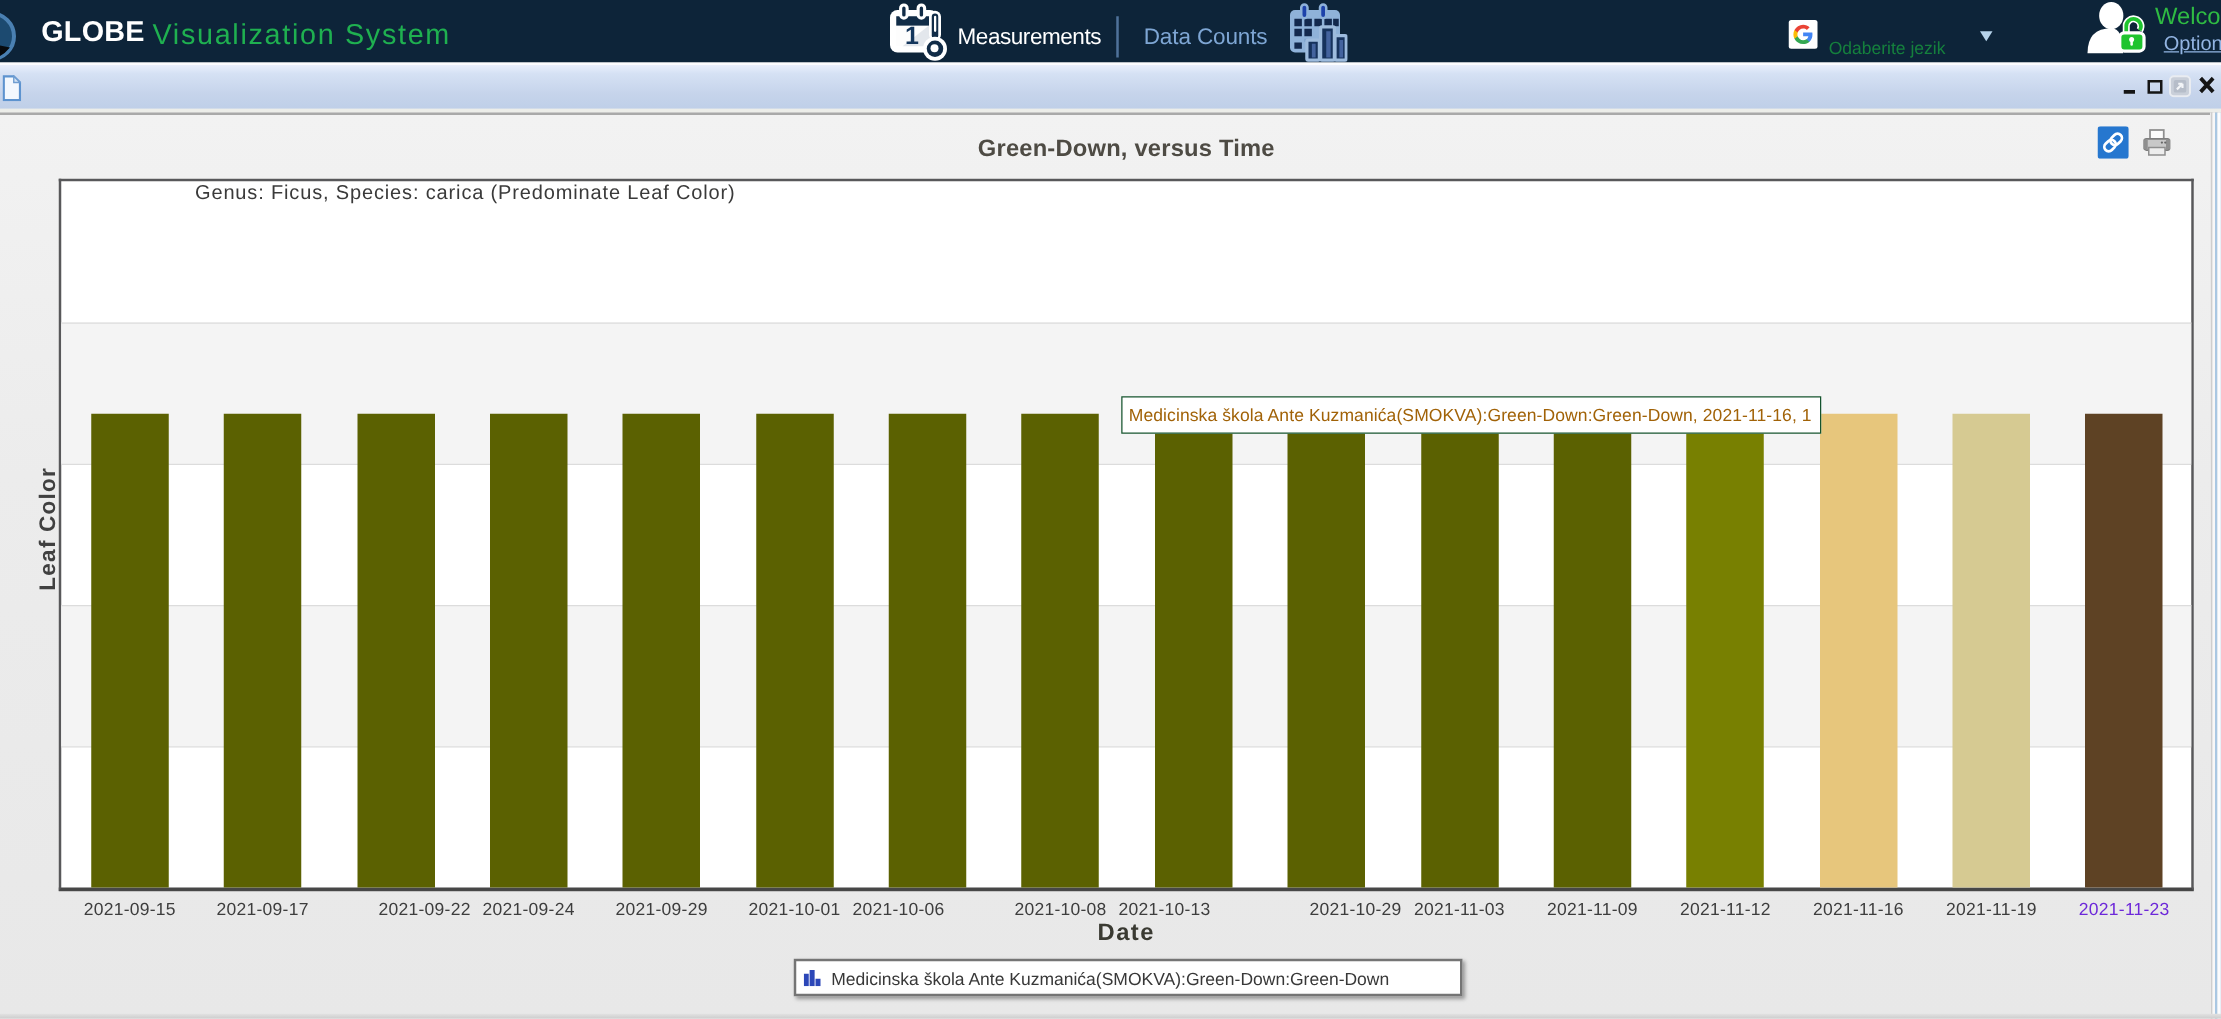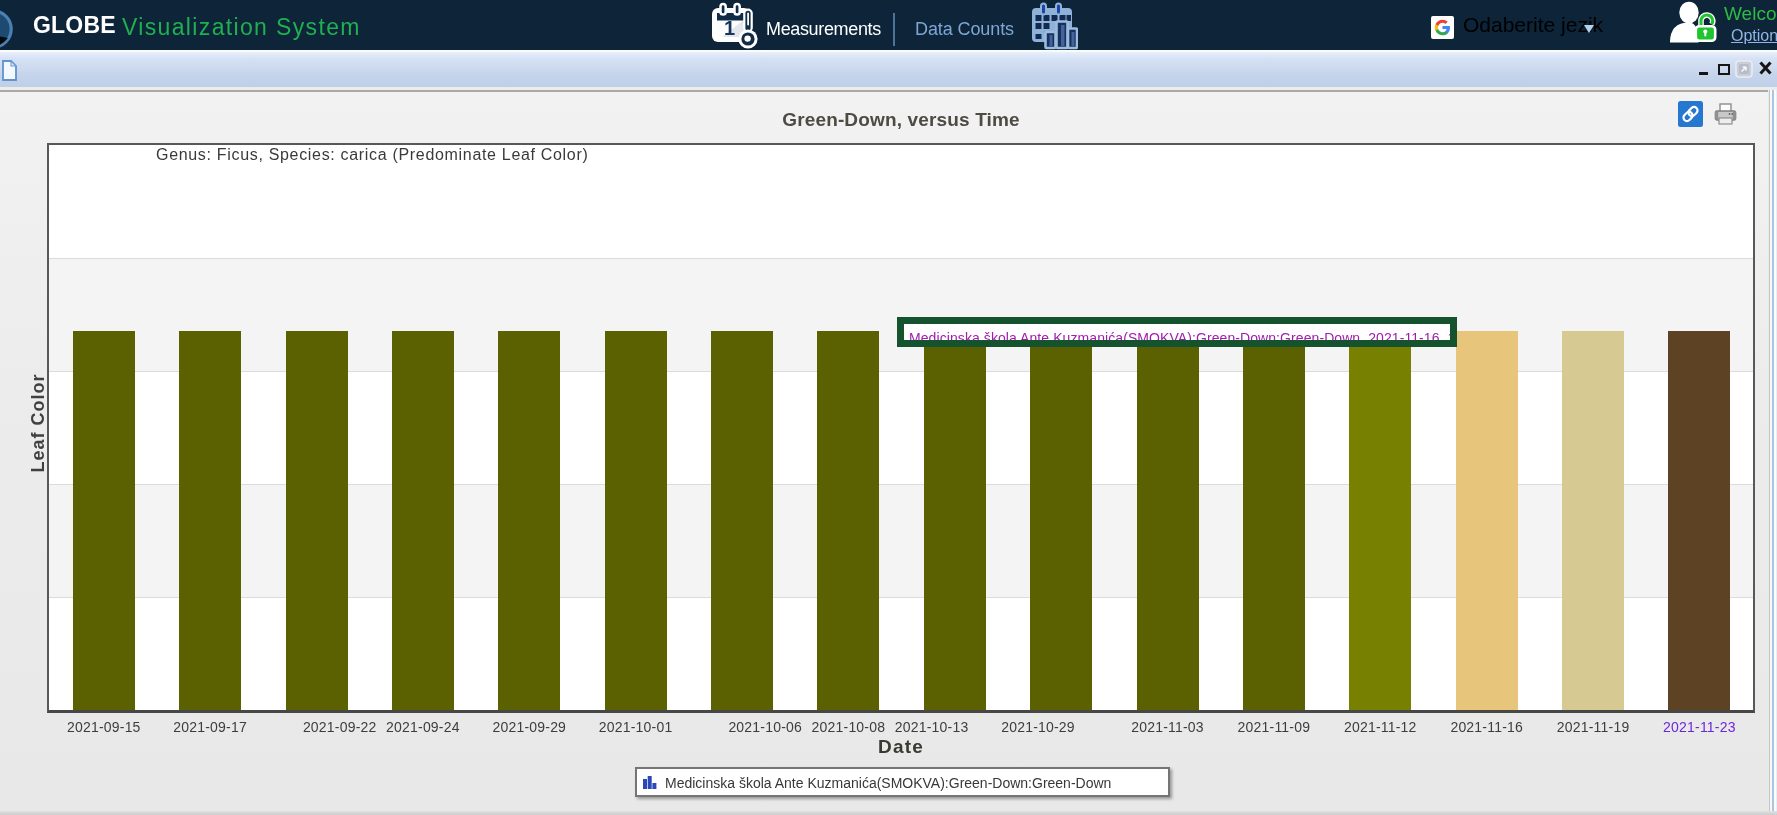--- a/index.html
+++ b/index.html
@@ -66,21 +66,21 @@
   <rect x="41.5" y="30" width="3" height="14" fill="#44639e"></rect>
 </svg>
 
 <div class="abs" style="left:1431px;top:16px;width:23px;height:23px;background:#fff;border-radius:2px"></div>
 <svg class="abs" style="left:1434px;top:19px" width="17" height="17" viewBox="0 0 48 48">
   <path fill="#4285F4" d="M45.1 24.5c0-1.6-.1-3.1-.4-4.5H24v8.5h11.8c-.5 2.8-2.1 5.1-4.4 6.7v5.5h7.1c4.2-3.8 6.6-9.5 6.6-16.2z"></path>
   <path fill="#34A853" d="M24 46c5.9 0 10.9-2 14.5-5.3l-7.1-5.5c-2 1.3-4.5 2.1-7.4 2.1-5.7 0-10.5-3.8-12.2-9h-7.3v5.7C8.1 41.2 15.5 46 24 46z"></path>
   <path fill="#FBBC05" d="M11.8 28.3c-.4-1.3-.7-2.8-.7-4.3s.2-3 .7-4.3V14h-7.3C2.9 17 2 20.4 2 24s.9 7 2.5 10l7.3-5.7z"></path>
   <path fill="#EA4335" d="M24 10.7c3.2 0 6.1 1.1 8.4 3.3l6.3-6.3C34.9 4.2 29.9 2 24 2 15.5 2 8.1 6.8 4.5 14l7.3 5.7c1.7-5.2 6.5-9 12.2-9z"></path>
 </svg>
-<div class="abs" id="t-jezik" style="left:1463px;top:13px;font-size:21px;color:#000000">Odaberite jezik</div>
+<div class="abs" id="t-jezik" style="left:1463px;top:30px;font-size:14px;color:#15803d">Odaberite jezik</div>
 <div class="abs" style="left:1584px;top:25px;width:0;height:0;border-left:5.5px solid transparent;border-right:5.5px solid transparent;border-top:8px solid #b5d2ea"></div>
 
 <svg class="abs" style="left:1666px;top:1px" width="52" height="44" viewBox="0 0 52 44">
   <ellipse cx="23" cy="11.5" rx="9.7" ry="10.8" fill="#fff"></ellipse>
   <path d="M4 41.5 Q4 21.5 23 21.5 Q32.5 21.5 32.5 41.5 Z" fill="#fff"></path>
   <path d="M35 26.5 L35 20.8 A5.9 5.9 0 1 1 45.8 23.2" fill="none" stroke="#fff" stroke-width="5.6"></path>
   <path d="M35 26.5 L35 20.8 A5.9 5.9 0 1 1 45.8 23.2" fill="none" stroke="#1fc42f" stroke-width="3"></path>
   <rect x="29.8" y="25.2" width="19.4" height="14.6" rx="3.6" fill="#1fc42f" stroke="#fff" stroke-width="2.6"></rect>
   <circle cx="39.3" cy="30.6" r="2" fill="#fff"></circle>
   <rect x="38.3" y="31" width="2" height="4.6" rx="1" fill="#fff"></rect>
@@ -153,33 +153,33 @@
     <div class="abs" style="left:923.8px;top:331px;width:62px;height:379px;background:#5b6101"></div>
     <div class="abs" style="left:1030.2px;top:331px;width:62px;height:379px;background:#5b6101"></div>
     <div class="abs" style="left:1136.5px;top:331px;width:62px;height:379px;background:#5b6101"></div>
     <div class="abs" style="left:1242.9px;top:331px;width:62px;height:379px;background:#5b6101"></div>
     <div class="abs" style="left:1349.3px;top:331px;width:62px;height:379px;background:#788001"></div>
     <div class="abs" style="left:1455.7px;top:331px;width:62px;height:379px;background:#e7c67c"></div>
     <div class="abs" style="left:1562.1px;top:331px;width:62px;height:379px;background:#d6ca92"></div>
     <div class="abs" style="left:1668.4px;top:331px;width:62px;height:379px;background:#5e4224"></div>
   </div>
 
-<div class="abs" id="t-tip" style="left:897px;top:317px;width:560px;height:30px;background:#fff;border:7px solid #14532d;font-size:14px;color:#a21caf;line-height:28px;padding-left:5px;letter-spacing:0.08px;white-space:nowrap;overflow:hidden;z-index:5">Medicinska škola Ante Kuzmanića(SMOKVA):Green-Down:Green-Down, 2021-11-16, 1</div>
+<div class="abs" id="t-tip" style="left:897px;top:317px;width:560px;height:30px;background:#fff;border:1px solid #14532d;font-size:14px;color:#a16207;line-height:28px;padding-left:5px;letter-spacing:0.08px;white-space:nowrap;overflow:hidden;z-index:5">Medicinska škola Ante Kuzmanića(SMOKVA):Green-Down:Green-Down, 2021-11-16, 1</div>
 
 <div id="xlabels">
     <div class="abs xlab" style="left:43.8px;top:719px;width:120px;text-align:center;font-size:14px;color:#3d3d3d;letter-spacing:0.2px">2021-09-15</div>
     <div class="abs xlab" style="left:150.1px;top:719px;width:120px;text-align:center;font-size:14px;color:#3d3d3d;letter-spacing:0.2px">2021-09-17</div>
     <div class="abs xlab" style="left:256.5px;top:719px;width:120px;text-align:right;font-size:14px;color:#3d3d3d;letter-spacing:0.2px">2021-09-22</div>
     <div class="abs xlab" style="left:362.9px;top:719px;width:120px;text-align:center;font-size:14px;color:#3d3d3d;letter-spacing:0.2px">2021-09-24</div>
     <div class="abs xlab" style="left:469.3px;top:719px;width:120px;text-align:center;font-size:14px;color:#3d3d3d;letter-spacing:0.2px">2021-09-29</div>
     <div class="abs xlab" style="left:575.6px;top:719px;width:120px;text-align:center;font-size:14px;color:#3d3d3d;letter-spacing:0.2px">2021-10-01</div>
-    <div class="abs xlab" style="left:682.0px;top:719px;width:120px;text-align:right;font-size:14px;color:#3d3d3d;letter-spacing:0.2px">2021-10-06</div>
+    <div class="abs xlab" style="left:682.0px;top:719px;width:120px;text-align:left;font-size:14px;color:#3d3d3d;letter-spacing:0.2px">2021-10-06</div>
     <div class="abs xlab" style="left:788.4px;top:719px;width:120px;text-align:center;font-size:14px;color:#3d3d3d;letter-spacing:0.2px">2021-10-08</div>
     <div class="abs xlab" style="left:894.8px;top:719px;width:120px;text-align:left;font-size:14px;color:#3d3d3d;letter-spacing:0.2px">2021-10-13</div>
-    <div class="abs xlab" style="left:1001.2px;top:719px;width:120px;text-align:left;font-size:14px;color:#3d3d3d;letter-spacing:0.2px">2021-10-29</div>
+    <div class="abs xlab" style="left:1001.2px;top:719px;width:120px;text-align:right;font-size:14px;color:#3d3d3d;letter-spacing:0.2px">2021-10-29</div>
     <div class="abs xlab" style="left:1107.5px;top:719px;width:120px;text-align:center;font-size:14px;color:#3d3d3d;letter-spacing:0.2px">2021-11-03</div>
     <div class="abs xlab" style="left:1213.9px;top:719px;width:120px;text-align:center;font-size:14px;color:#3d3d3d;letter-spacing:0.2px">2021-11-09</div>
     <div class="abs xlab" style="left:1320.3px;top:719px;width:120px;text-align:center;font-size:14px;color:#3d3d3d;letter-spacing:0.2px">2021-11-12</div>
     <div class="abs xlab" style="left:1426.7px;top:719px;width:120px;text-align:center;font-size:14px;color:#3d3d3d;letter-spacing:0.2px">2021-11-16</div>
     <div class="abs xlab" style="left:1533.1px;top:719px;width:120px;text-align:center;font-size:14px;color:#3d3d3d;letter-spacing:0.2px">2021-11-19</div>
     <div class="abs xlab" style="left:1639.4px;top:719px;width:120px;text-align:center;font-size:14px;color:#6d28d9;letter-spacing:0.2px">2021-11-23</div>
   </div>
 
 <div class="abs" id="t-date" style="left:47px;top:736px;width:1708px;text-align:center;font-size:19px;font-weight:bold;color:#3a3a32;letter-spacing:1.2px">Date</div>
 

